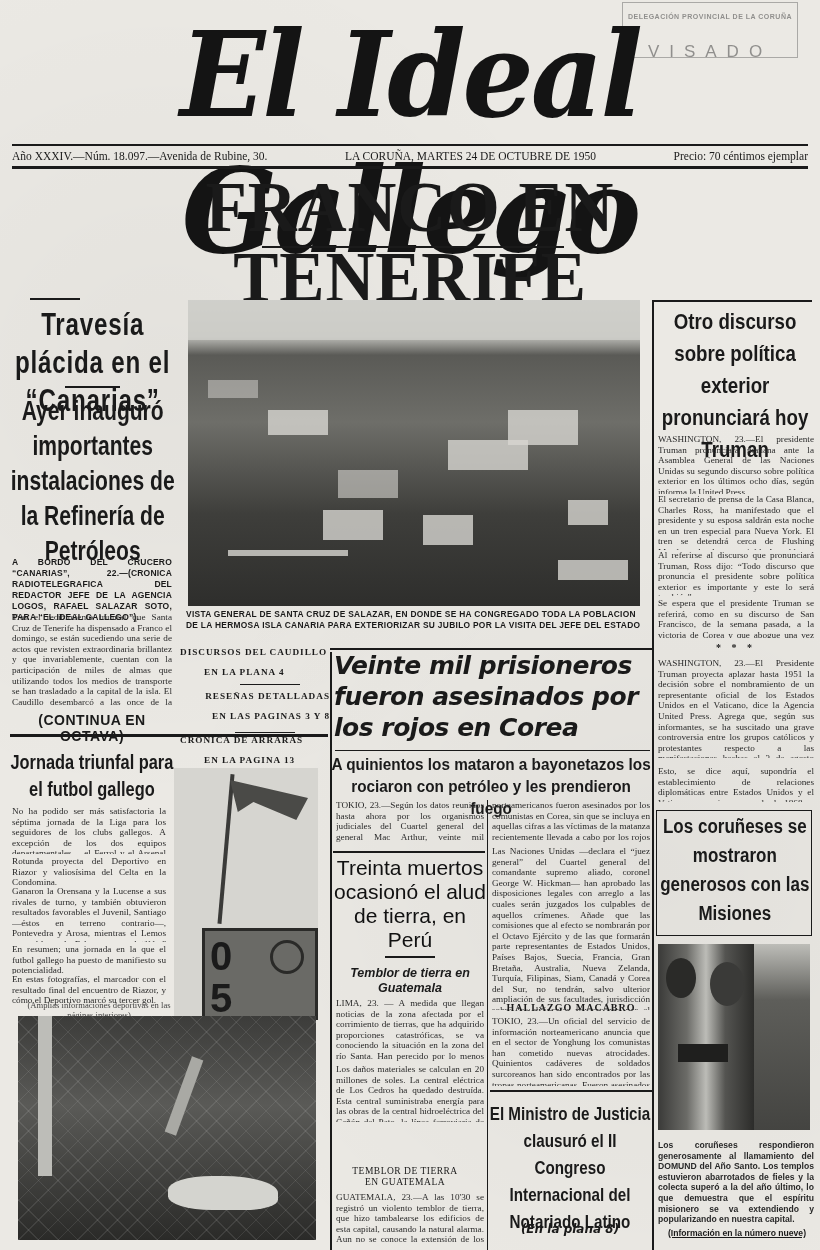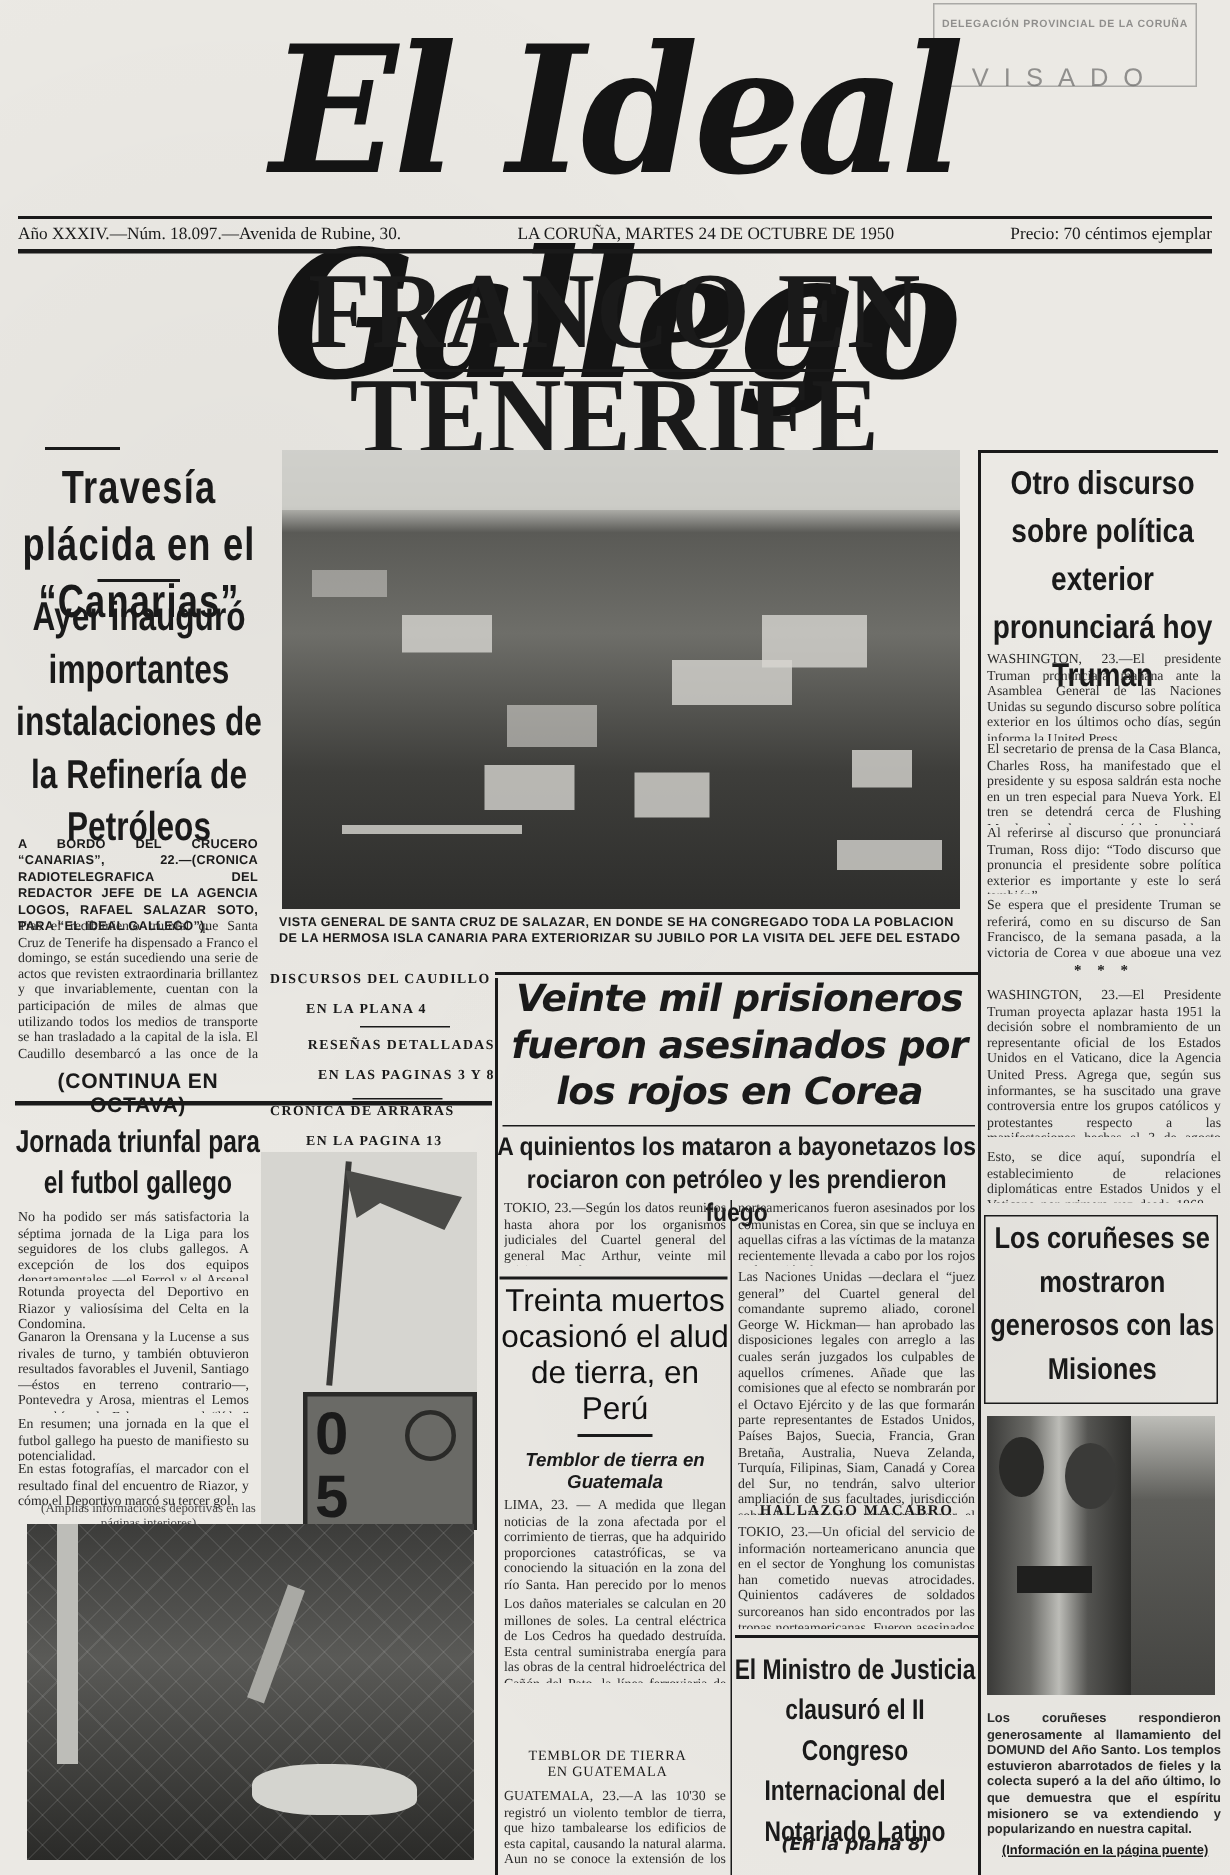--- a/index.html
+++ b/index.html
@@ -79,21 +79,21 @@
   }
   .city-photo .blk { position: absolute; background: #d7d6d1; opacity: 0.8; }
   .caption {
     left: 186px; top: 609px; width: 458px; font-family: "Liberation Sans", sans-serif;
     font-weight: bold; font-size: 8.4px; line-height: 10.5px; letter-spacing: 0.3px;
   }
   .refs { left: 180px; top: 642px; width: 150px; font-size: 9.2px; font-weight: bold; letter-spacing: 1px; line-height: 20px; }
   .korea-head {
     left: 334px; top: 650px; width: 318px;
     font-family: "DejaVu Sans", sans-serif; font-weight: bold; font-style: italic;
-    font-size: 25px; line-height: 31px; text-align: center; letter-spacing: -0.5px;
+    font-size: 25px; line-height: 31px; text-align: left; letter-spacing: -0.5px;
   }
   .korea-sub {
     left: 330px; top: 754px; width: 322px;
     font-family: "Liberation Sans", sans-serif; font-weight: bold;
     font-size: 17px; line-height: 22px; text-align: center; transform: scaleX(0.9); transform-origin: left;
     width: 358px;
   }
   .vline { background: #1a1a1a; width: 1.5px; }
   .truman-head {
     left: 656px; top: 306px; width: 158px;
@@ -235,21 +235,21 @@
 
   <div class="abs box-misiones"></div>
   <div class="abs misiones-head">Los coruñeses se mostraron generosos con las Misiones</div>
   <div class="abs photo" style="left:658px;top:944px;width:96px;height:186px;background:linear-gradient(90deg,#3a3a38 0,#6b6b67 30%,#bcbcb7 50%,#545451 70%,#2c2c2a 100%);">
     <div class="abs" style="left:8px;top:14px;width:30px;height:40px;border-radius:50%;background:#2a2a28;"></div>
     <div class="abs" style="left:52px;top:18px;width:34px;height:44px;border-radius:50%;background:#3a3a38;"></div>
     <div class="abs" style="left:20px;top:100px;width:50px;height:18px;background:#1f1f1e;"></div>
   </div>
   <div class="abs photo" style="left:754px;top:944px;width:56px;height:186px;background:linear-gradient(180deg,#bdbdb8 0,#5e5e5a 30%,#444441 100%);"></div>
   <div class="abs body-text" style="left:658px;top:1140px;width:156px;height:84px;overflow:hidden;font-family:'Liberation Sans',sans-serif;font-size:8.6px;font-weight:bold;line-height:10.6px;">Los coruñeses respondieron generosamente al llamamiento del DOMUND del Año Santo. Los templos estuvieron abarrotados de fieles y la colecta superó a la del año último, lo que demuestra que el espíritu misionero se va extendiendo y popularizando en nuestra capital.</div>
-  <div class="abs bold" style="left:668px;top:1228px;width:146px;font-family:'Liberation Sans',sans-serif;font-size:8.6px;text-decoration:underline;">(Información en la página puente)</div>
+  <div class="abs bold" style="left:668px;top:1228px;width:146px;font-family:'Liberation Sans',sans-serif;font-size:8.6px;text-decoration:underline;">(Información en la número nueve)</div>
 
   <div class="abs jornada-head">Jornada triunfal para el futbol gallego</div>
   <div class="abs body-text" style="left:12px;top:806px;width:154px;height:48px;overflow:hidden;">No ha podido ser más satisfactoria la séptima jornada de la Liga para los seguidores de los clubs gallegos. A excepción de los dos equipos departamentales —el Ferrol y el Arsenal— que sufrieron derrotas ante sus contrarios, todos los demás han triunfado en las tres divisiones.</div>
   <div class="abs body-text" style="left:12px;top:856px;width:154px;height:30px;overflow:hidden;">Rotunda proyecta del Deportivo en Riazor y valiosísima del Celta en la Condomina.</div>
   <div class="abs body-text" style="left:12px;top:886px;width:154px;height:56px;overflow:hidden;">Ganaron la Orensana y la Lucense a sus rivales de turno, y también obtuvieron resultados favorables el Juvenil, Santiago—éstos en terreno contrario—, Pontevedra y Arosa, mientras el Lemos sucumbía en la Felguera ante el “líder” del grupo.</div>
   <div class="abs body-text" style="left:12px;top:974px;width:154px;height:36px;overflow:hidden;">En estas fotografías, el marcador con el resultado final del encuentro de Riazor, y cómo el Deportivo marcó su tercer gol.</div>
   <div class="abs body-text" style="left:12px;top:944px;width:154px;height:30px;overflow:hidden;">En resumen; una jornada en la que el futbol gallego ha puesto de manifiesto su potencialidad.</div>
   <div class="abs center" style="left:24px;top:1000px;width:150px;font-size:8.6px;line-height:10px;color:#444;">(Amplias informaciones deportivas en las páginas interiores)</div>
 
   <div class="abs" style="left:174px;top:768px;width:144px;height:252px;background:#d6d5d0;">

